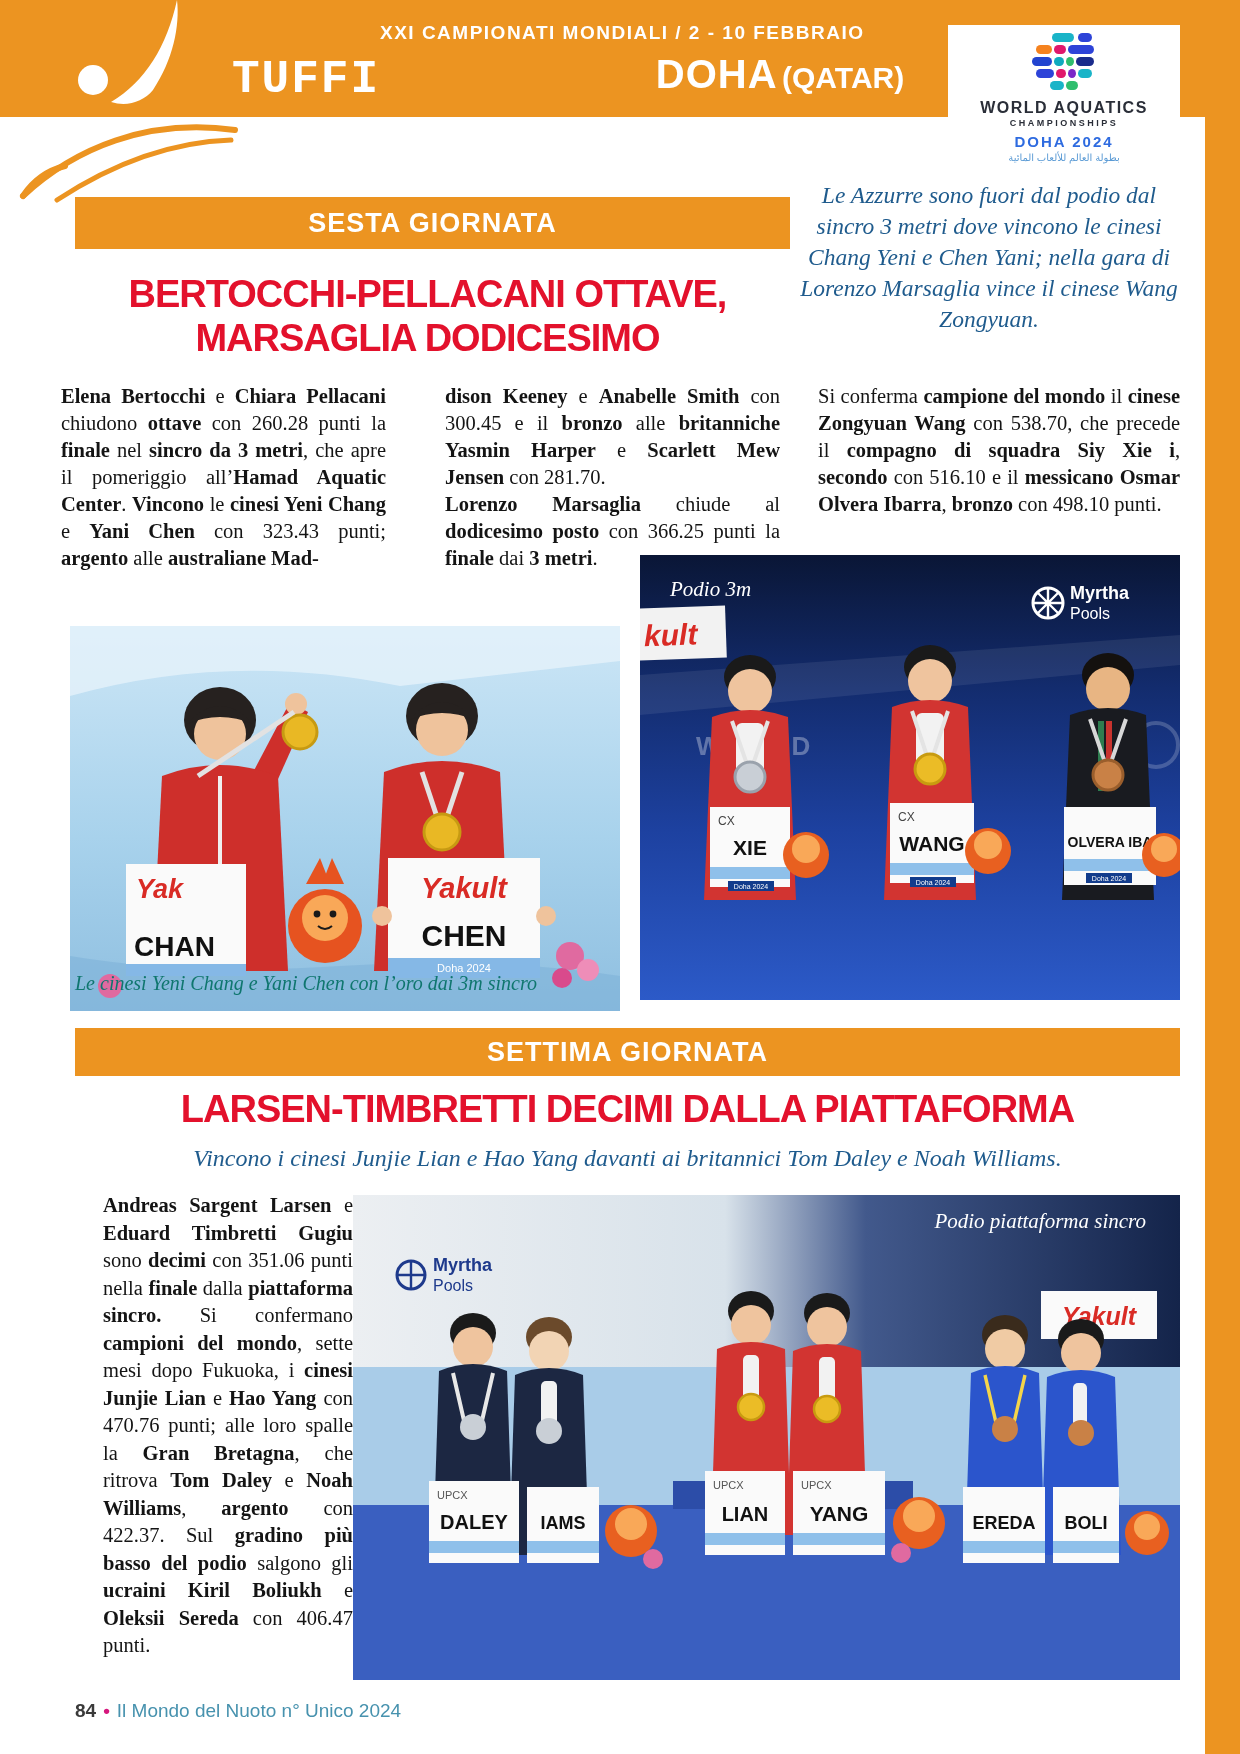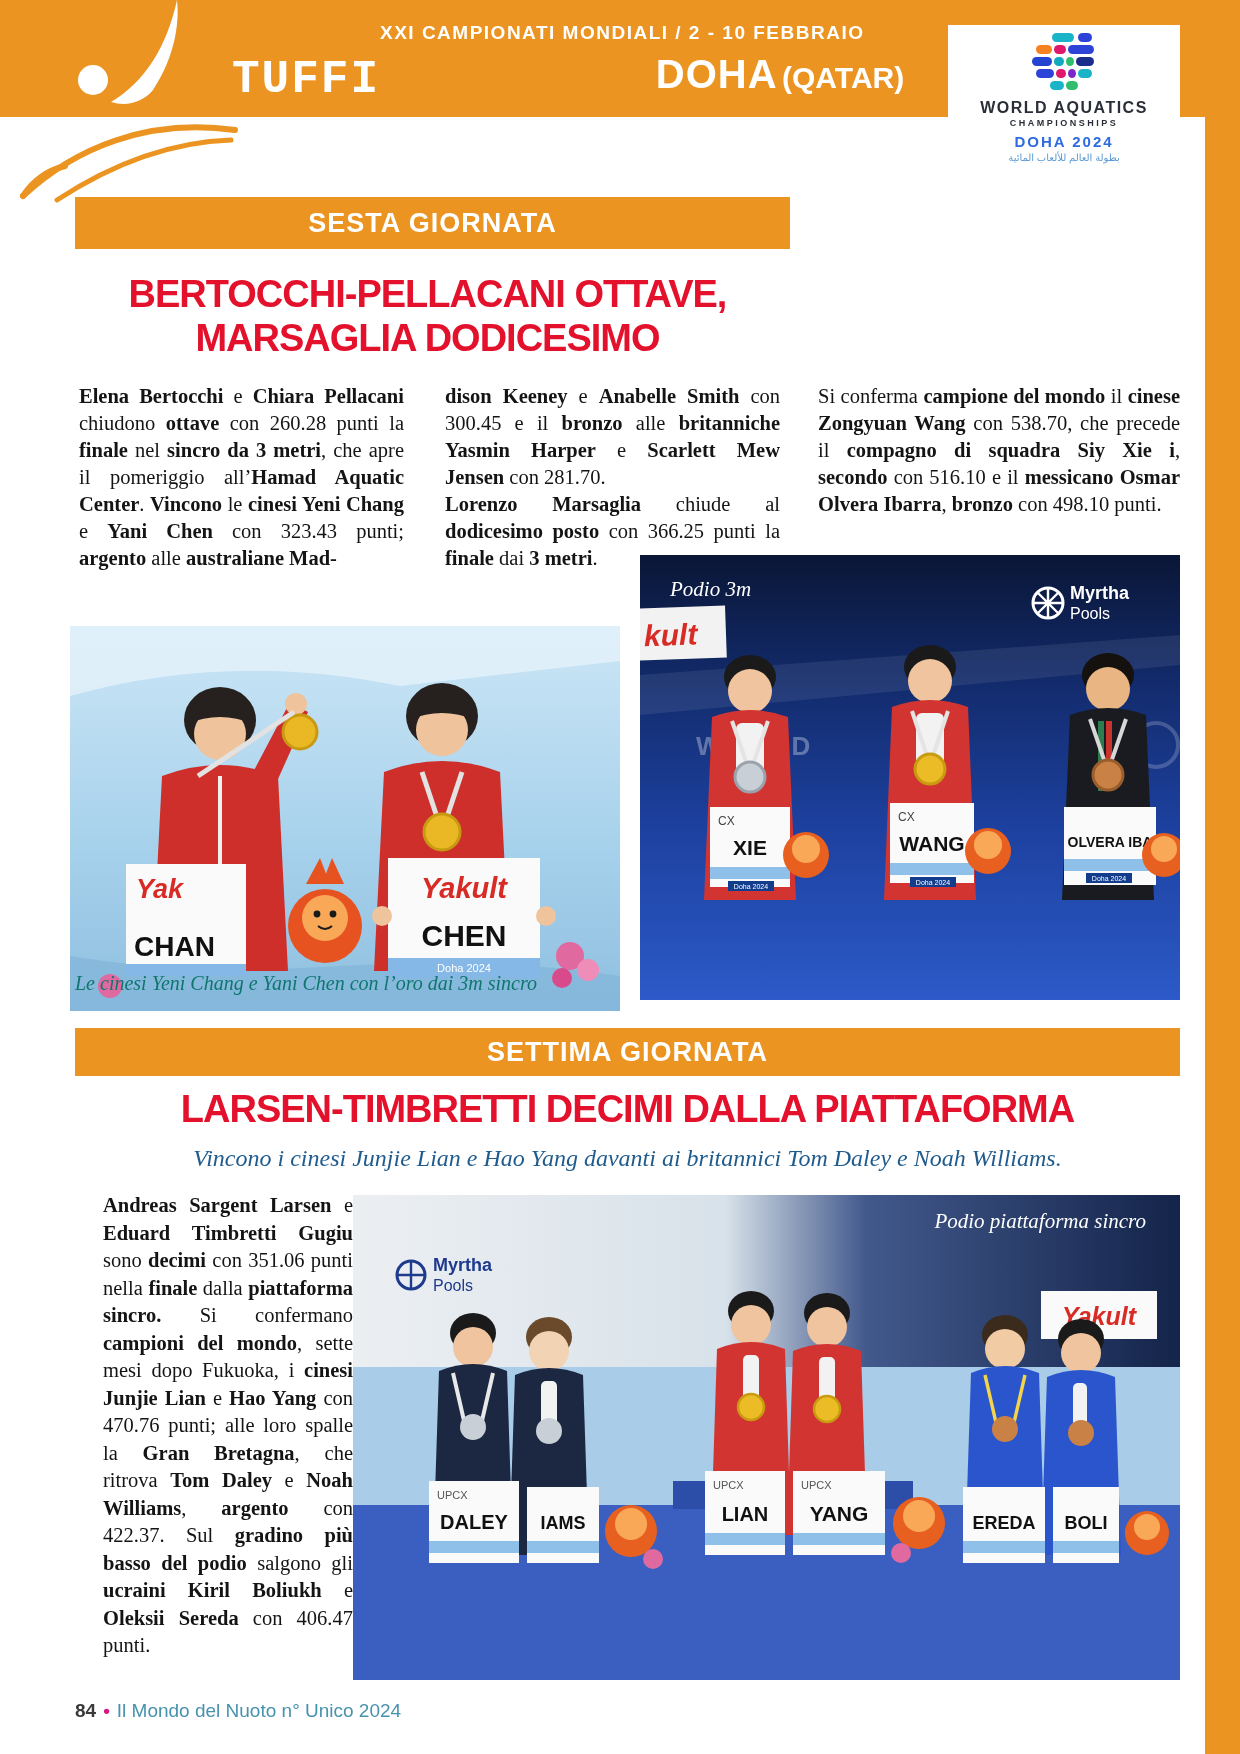--- a/index.html
+++ b/index.html
@@ -33,21 +33,21 @@
   .headline{color:#E3112C;font-family:"Liberation Sans",sans-serif;font-weight:bold;
             text-align:center;letter-spacing:-1px;}
   .headline1{left:65px;top:272px;width:725px;font-size:38px;line-height:44px;}
   .headline2{left:75px;top:1087px;width:1105px;font-size:38px;line-height:44px;}
   .standfirst{color:#1F5B8D;font-style:italic;text-align:center;font-size:23.5px;line-height:31px;}
   .sf1{left:795px;top:180px;width:388px;}
   .sf2{left:75px;top:1143px;width:1105px;font-size:24px;}
 
   
   .col{font-size:20.5px;line-height:27px;text-align:justify;color:#141414;}
-  .col1{left:79px;top:383px;width:325px;}
+  .col1{left:61px;top:383px;width:325px;}
   .col2{left:445px;top:383px;width:335px;}
   .col3{left:818px;top:383px;width:362px;}
   .col7{left:75px;top:1192px;width:250px;line-height:27.5px;margin-left:28px;}
 
   
   .photo{overflow:hidden;background:#27408B;}
   .photo1{left:70px;top:590px;width:550px;height:385px;margin-top:36px;}
   .photo2{left:640px;top:555px;width:540px;height:445px;}
   .photo3{left:353px;top:1195px;width:827px;height:485px;}
   .photo-label{position:absolute;color:#fff;font-style:italic;font-size:21px;
@@ -105,20 +105,21 @@
     <div class="wa-sub">CHAMPIONSHIPS</div>
     <div class="wa-event">DOHA 2024</div>
     <div class="wa-arabic">بطولة العالم للألعاب المائية</div>
   </div>
 
   <div class="abs banner banner1">SESTA GIORNATA</div>
   <div class="abs headline headline1">
     <div>BERTOCCHI-PELLACANI OTTAVE,</div>
     <div>MARSAGLIA DODICESIMO</div>
   </div>
+  <div class="abs standfirst sf1">Le Azzurre sono fuori dal podio dal sincro 3 metri dove vincono le cinesi Chang Yeni e Chen Yani; nella gara di Lorenzo Marsaglia vince il cinese Wang Zongyuan.</div>
 
   <div class="abs col col1"><span style="font-weight: bold;">Elena Bertocchi</span><span> e </span><span style="font-weight: bold;">Chiara Pellacani</span><span> chiudono </span><span style="font-weight: bold;">ottave</span><span> con 260.28 punti la </span><span style="font-weight: bold;">finale</span><span> nel </span><span style="font-weight: bold;">sincro da 3 metri</span><span>, che apre il pomeriggio all’</span><span style="font-weight: bold;">Hamad Aquatic Center</span><span>. </span><span style="font-weight: bold;">Vincono</span><span> le </span><span style="font-weight: bold;">cinesi Yeni Chang</span><span> e </span><span style="font-weight: bold;">Yani Chen</span><span> con 323.43 punti; </span><span style="font-weight: bold;">argento</span><span> alle </span><span style="font-weight: bold;">australiane Mad-</span></div>
   <div class="abs col col2"><span style="font-weight: bold;">dison Keeney</span><span> e </span><span style="font-weight: bold;">Anabelle Smith</span><span> con 300.45 e il </span><span style="font-weight: bold;">bronzo</span><span> alle </span><span style="font-weight: bold;">britanniche Yasmin Harper</span><span> e </span><span style="font-weight: bold;">Scarlett Mew Jensen</span><span> con 281.70.</span><br><span style="font-weight: bold;">Lorenzo Marsaglia</span><span> chiude al </span><span style="font-weight: bold;">dodicesimo posto</span><span> con 366.25 punti la </span><span style="font-weight: bold;">finale</span><span> dai </span><span style="font-weight: bold;">3 metri</span><span>.</span></div>
   <div class="abs col col3"><span>Si conferma </span><span style="font-weight: bold;">campione del mondo</span><span> il </span><span style="font-weight: bold;">cinese Zongyuan Wang</span><span> con 538.70, che precede il </span><span style="font-weight: bold;">compagno di squadra Siy Xie i</span><span>, </span><span style="font-weight: bold;">secondo</span><span> con 516.10 e il </span><span style="font-weight: bold;">messicano Osmar Olvera Ibarra</span><span>, </span><span style="font-weight: bold;">bronzo</span><span> con 498.10 punti.</span></div>
 
   <div class="abs photo photo1">
     <svg width="550" height="385" viewBox="0 0 550 385">
       <defs>
         <linearGradient id="p1bg" x1="0" y1="0" x2="0" y2="1">
           <stop offset="0" stop-color="#CCE6F6"></stop>

